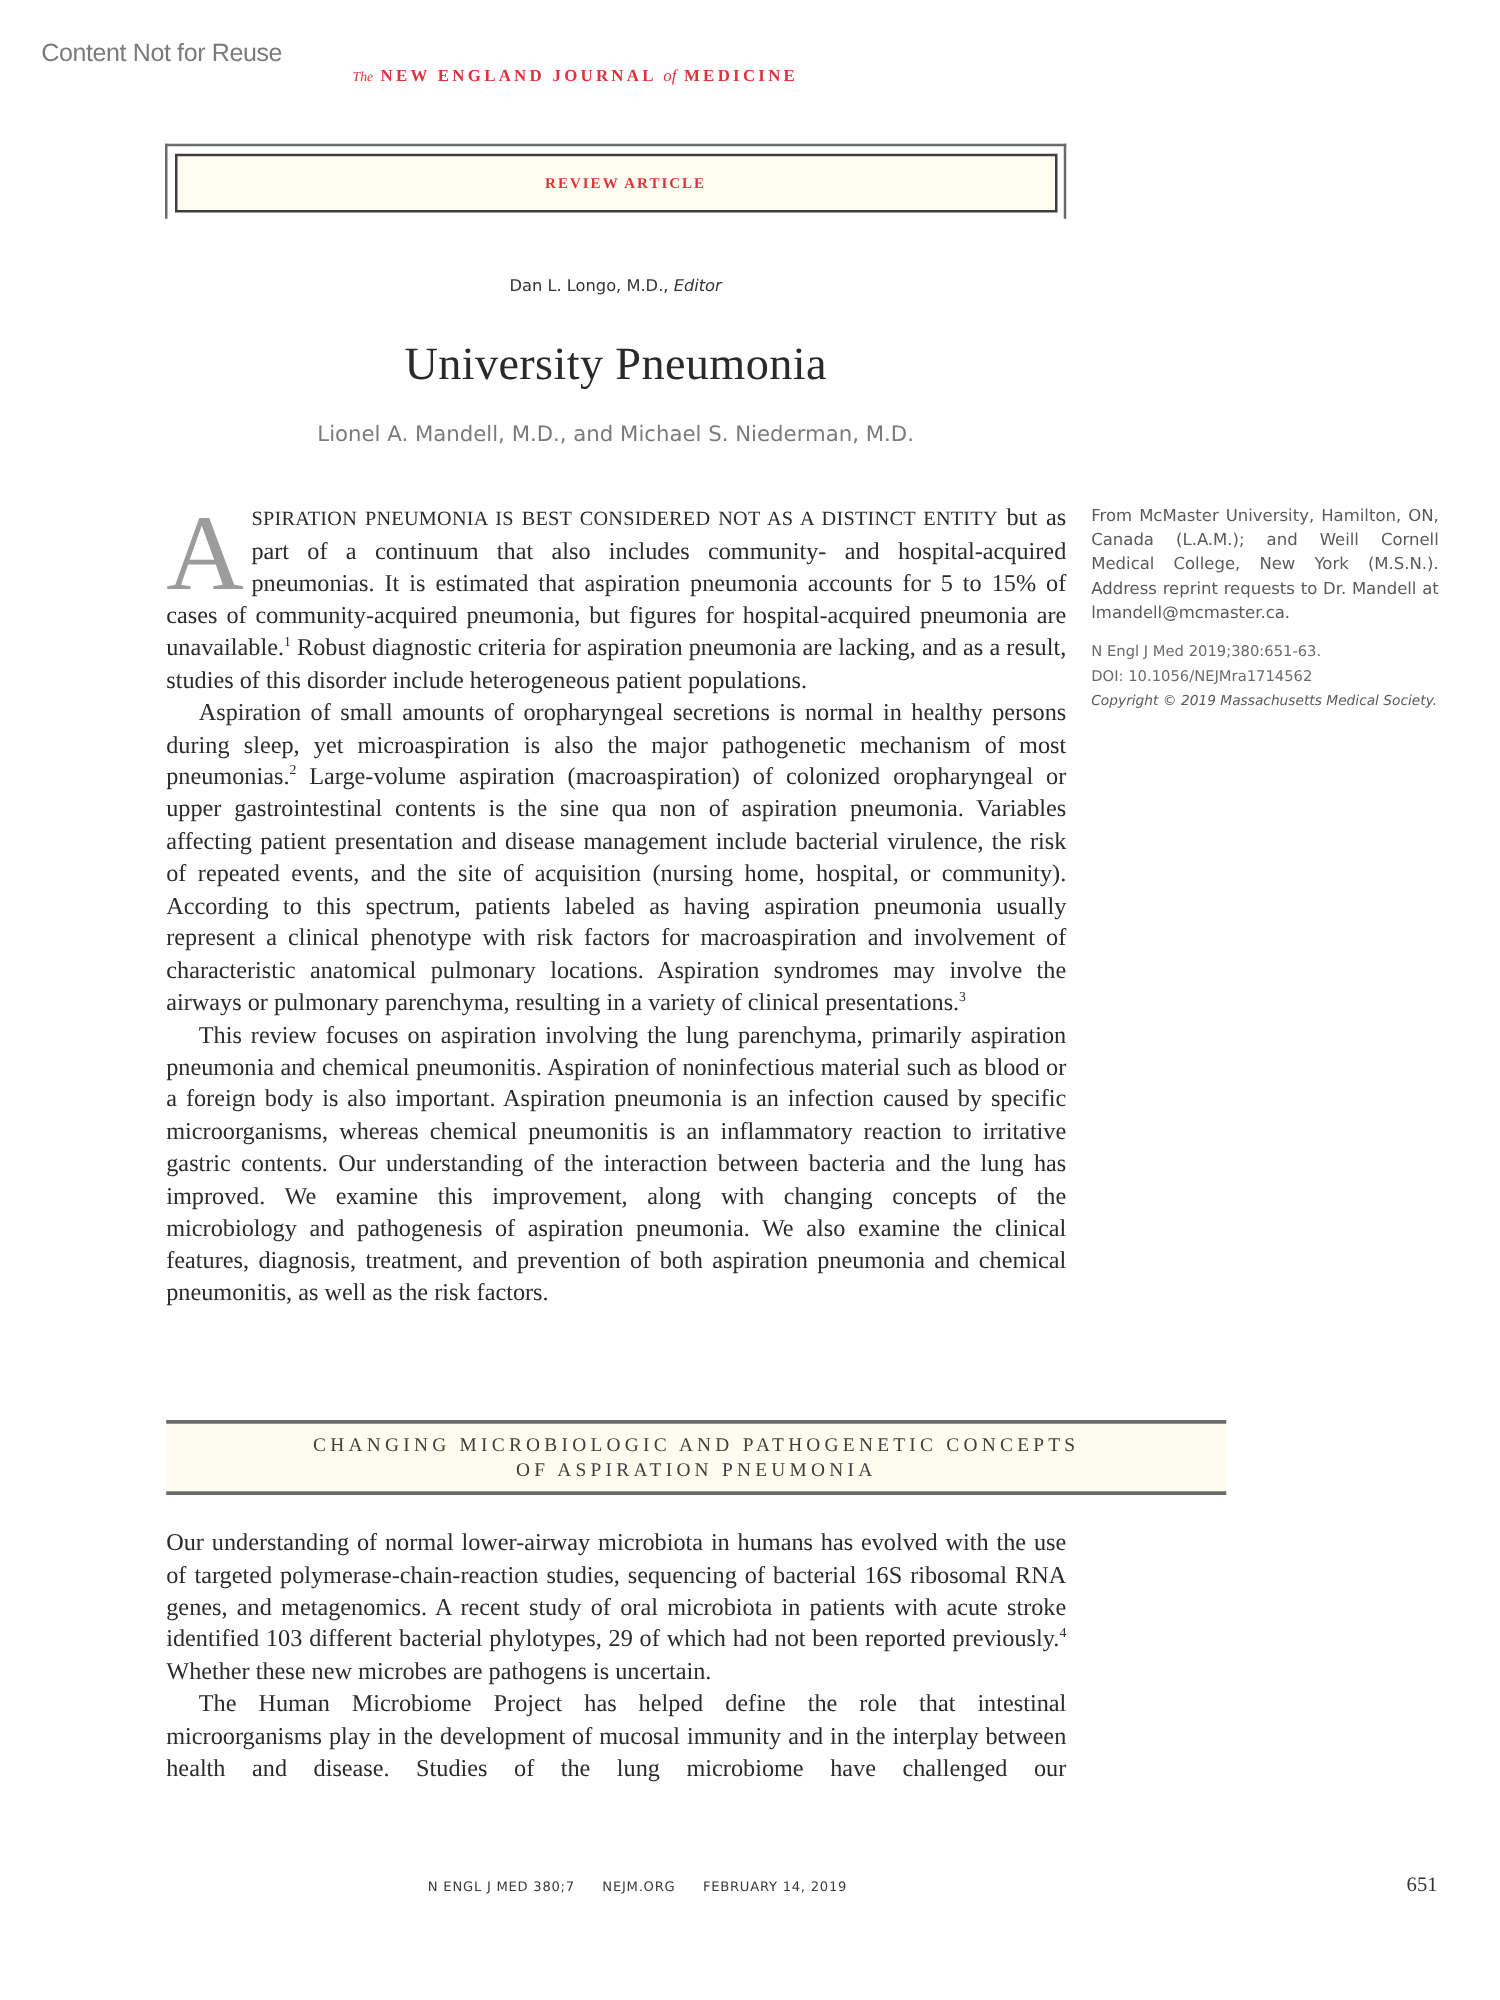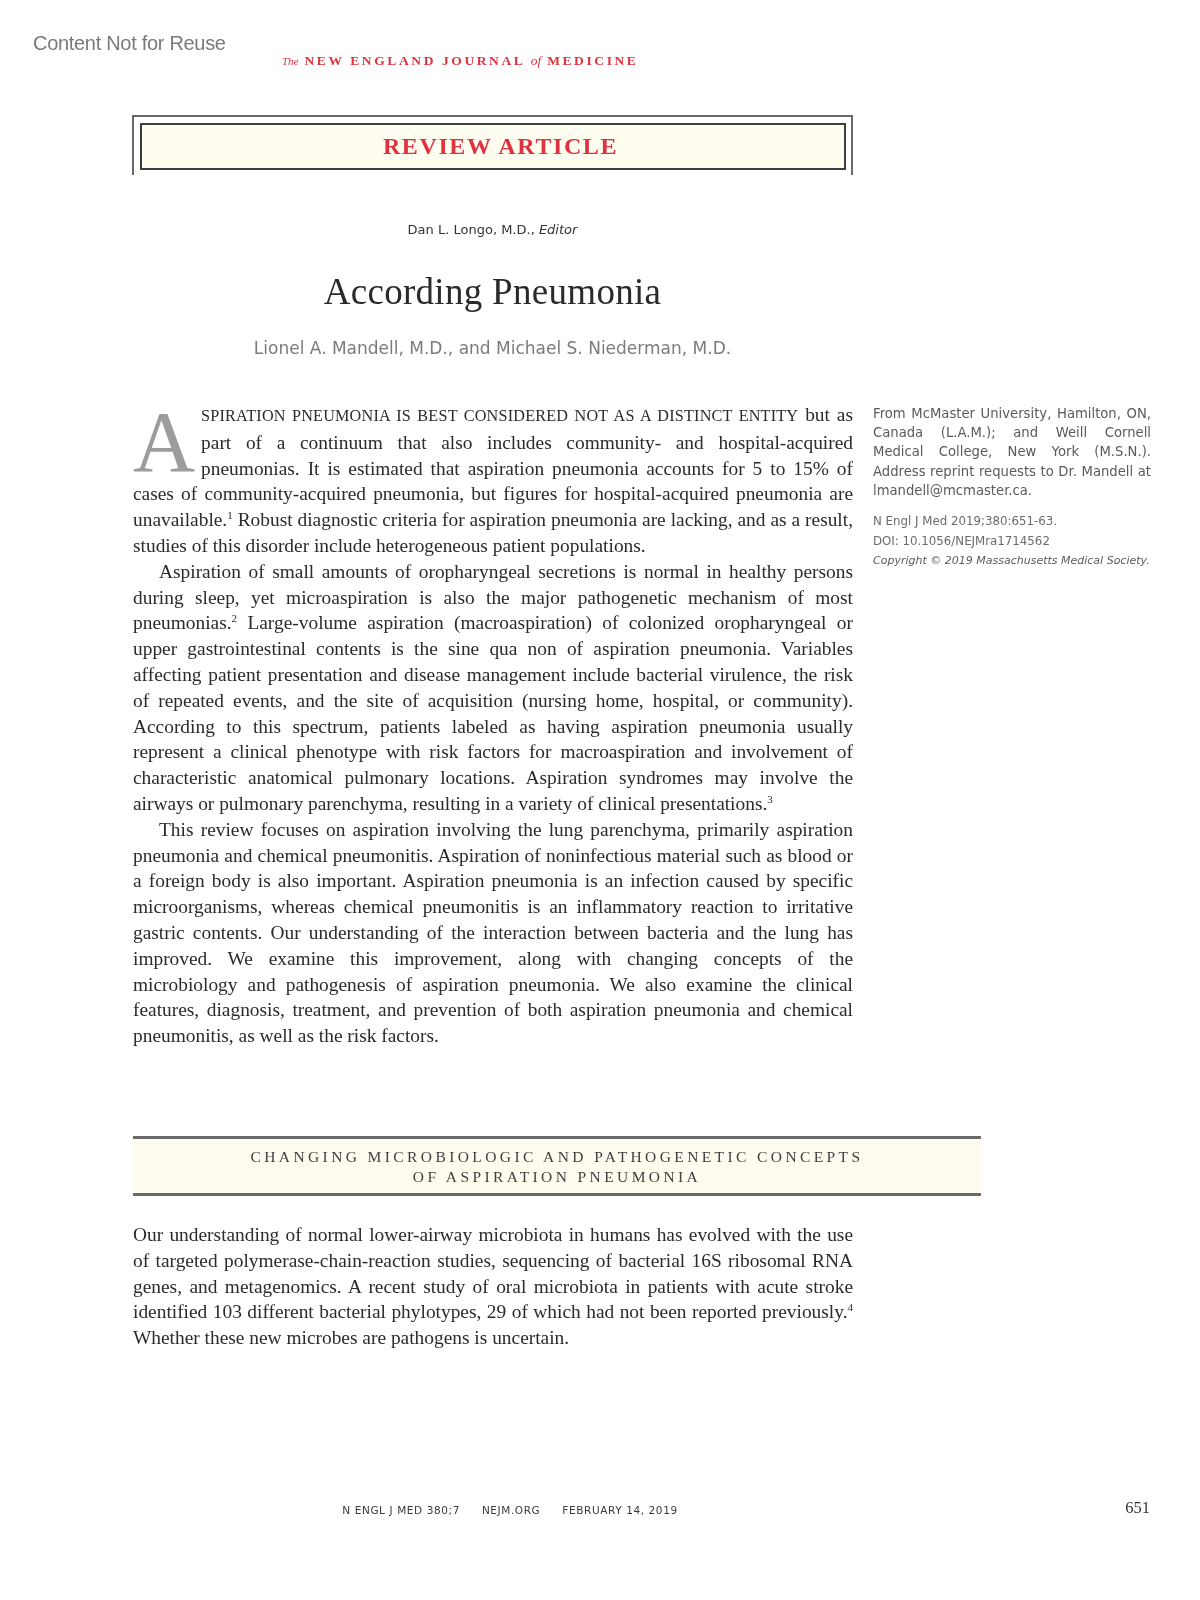--- a/index.html
+++ b/index.html
@@ -4,21 +4,21 @@
 <style>
   html, body { margin:0; padding:0; background:#ffffff; }
   body { width:1200px; height:1600px; position:relative; overflow:hidden; font-family:"Liberation Serif", serif; color:#2a2a2a; }
   .abs { position:absolute; }
   .watermark { left:33px; top:32px; font-family:"Liberation Sans", sans-serif; font-size:20px; color:#7a7a7a; white-space:nowrap; letter-spacing:-0.3px; }
   .journal { left:282px; top:53px; font-size:13.5px; color:#e0323e; letter-spacing:2.6px; white-space:nowrap; font-weight:bold; }
   .journal .the { font-style:italic; font-weight:normal; letter-spacing:0; font-size:11px; }
   .journal .of { font-style:italic; font-weight:normal; letter-spacing:0; }
   .outer-box { left:132px; top:115px; width:721px; height:60px; border-top:2px solid #6a6a6a; border-left:2px solid #6a6a6a; border-right:2px solid #6a6a6a; box-sizing:border-box; }
   .inner-box { left:140px; top:123px; width:706px; height:47px; border:2px solid #3e3e3e; background:#fffdf0; box-sizing:border-box; display:flex; align-items:center; justify-content:center; }
-  .review-label { color:#e0323e; font-size:24px; letter-spacing:1.6px; font-weight:bold;margin-left:15px; }
+  .review-label { color:#e0323e; font-size:12px; letter-spacing:1.6px; font-weight:bold;margin-left:15px; }
   .editor { left:132px; width:721px; top:222px; text-align:center; font-family:"DejaVu Sans", sans-serif; font-size:13px; color:#333; }
   .editor i { font-style:italic; }
   .title { left:132px; width:721px; top:270px; text-align:center; font-size:37px; color:#2a2a2a; letter-spacing:0.3px; }
   .authors { left:132px; width:721px; top:338px; text-align:center; font-family:"DejaVu Sans", sans-serif; font-size:17px; color:#7b7b7b; }
   .body-col { left:133px; width:720px; font-size:19.4px; line-height:25.8px; text-align:justify; color:#2b2b2b; }
   .body-col p { margin:0; }
   .body-col p.indent { text-indent:26px; }
   .dropcap { float:left; font-size:86px; line-height:68px; color:#9c9c9c; margin:6px 6px 0 0; padding:0; }
   .smallcaps { font-size:16.2px; letter-spacing:0.2px; }
   sup { font-size:11px; line-height:0; vertical-align:super; }
@@ -46,21 +46,21 @@
 <div class="abs outer-box"></div>
 <div class="abs inner-box">
   <span class="review-label">REVIEW ARTICLE</span>
 </div>
 
 <div class="abs editor">
   <span>Dan L. Longo, M.D.,</span>
   <i>Editor</i>
 </div>
 
-<div class="abs title">According Pneumonia</div>
+<div class="abs title">University Pneumonia</div>
 
 <div class="abs authors">Lionel A. Mandell, M.D., and Michael S. Niederman, M.D.</div>
 
 <div class="abs body-col" style="top:402px;">
   <p><span class="dropcap">A</span><span class="smallcaps">SPIRATION PNEUMONIA IS BEST CONSIDERED NOT AS A DISTINCT ENTITY</span><span> but as part of a continuum that also includes community- and hospital-acquired pneumonias. It is estimated that aspiration pneumonia accounts for 5 to 15% of cases of community-acquired pneumonia, but figures for hospital-acquired pneumonia are unavailable.</span><sup>1</sup><span> Robust diagnostic criteria for aspiration pneumonia are lacking, and as a result, studies of this disorder include heterogeneous patient populations.</span></p>
   <p class="indent"><span>Aspiration of small amounts of oropharyngeal secretions is normal in healthy persons during sleep, yet microaspiration is also the major pathogenetic mechanism of most pneumonias.</span><sup>2</sup><span> Large-volume aspiration (macroaspiration) of colonized oropharyngeal or upper gastrointestinal contents is the sine qua non of aspiration pneumonia. Variables affecting patient presentation and disease management include bacterial virulence, the risk of repeated events, and the site of acquisition (nursing home, hospital, or community). According to this spectrum, patients labeled as having aspiration pneumonia usually represent a clinical phenotype with risk factors for macroaspiration and involvement of characteristic anatomical pulmonary locations. Aspiration syndromes may involve the airways or pulmonary parenchyma, resulting in a variety of clinical presentations.</span><sup>3</sup></p>
   <p class="indent">This review focuses on aspiration involving the lung parenchyma, primarily aspiration pneumonia and chemical pneumonitis. Aspiration of noninfectious material such as blood or a foreign body is also important. Aspiration pneumonia is an infection caused by specific microorganisms, whereas chemical pneumonitis is an inflammatory reaction to irritative gastric contents. Our understanding of the interaction between bacteria and the lung has improved. We examine this improvement, along with changing concepts of the microbiology and pathogenesis of aspiration pneumonia. We also examine the clinical features, diagnosis, treatment, and prevention of both aspiration pneumonia and chemical pneumonitis, as well as the risk factors.</p>
 </div>
 
 <div class="abs sidebar">
@@ -72,20 +72,21 @@
   </div>
 </div>
 
 <div class="abs section-head">
   <div>CHANGING MICROBIOLOGIC AND PATHOGENETIC CONCEPTS</div>
   <div>OF ASPIRATION PNEUMONIA</div>
 </div>
 
 <div class="abs body-col" style="top:1222px;">
   <p><span>Our understanding of normal lower-airway microbiota in humans has evolved with the use of targeted polymerase-chain-reaction studies, sequencing of bacterial 16S ribosomal RNA genes, and metagenomics. A recent study of oral microbiota in patients with acute stroke identified 103 different bacterial phylotypes, 29 of which had not been reported previously.</span><sup>4</sup><span> Whether these new microbes are pathogens is uncertain.</span></p>
+  <p class="indent" style="text-align-last:justify;">The Human Microbiome Project has helped define the role that intestinal microorganisms play in the development of mucosal immunity and in the interplay between health and disease. Studies of the lung microbiome have challenged our</p>
 </div>
 
 <div class="abs footer">
   <span>N ENGL J MED 380;7</span>
   <span>NEJM.ORG</span>
   <span>FEBRUARY 14, 2019</span>
 </div>
 <div class="abs page-num">651</div>
 
 </body></html>

